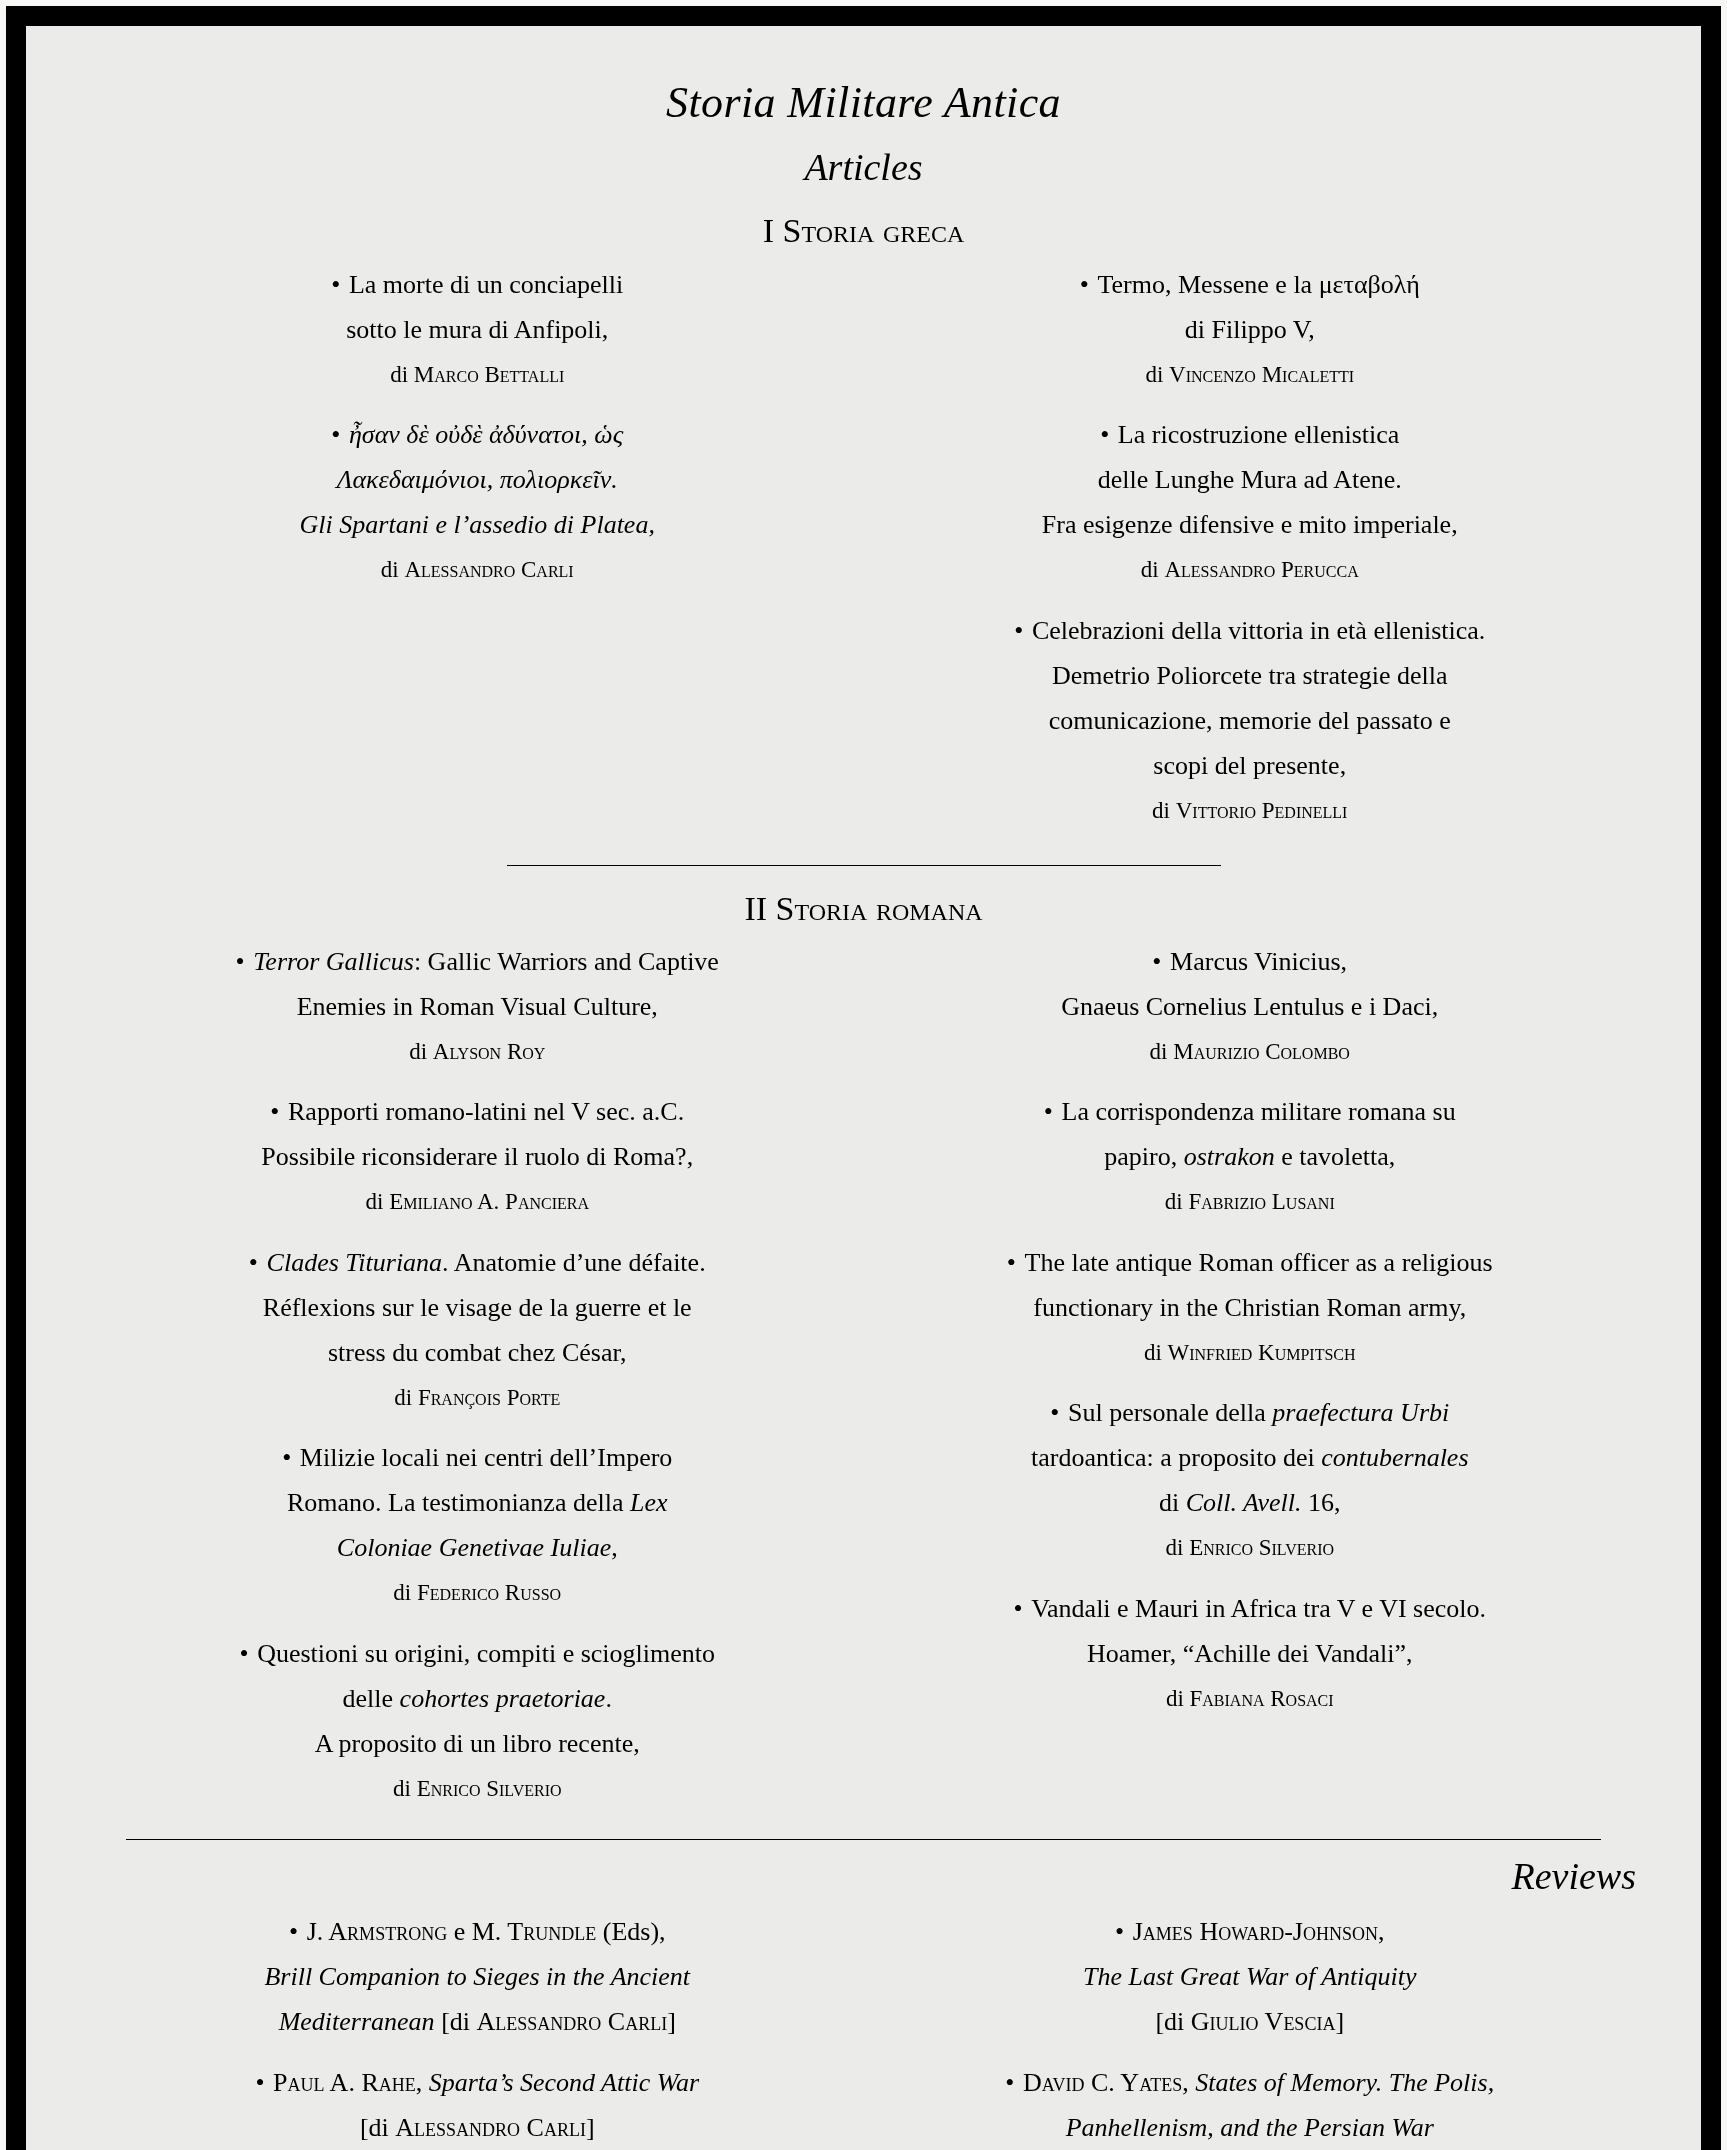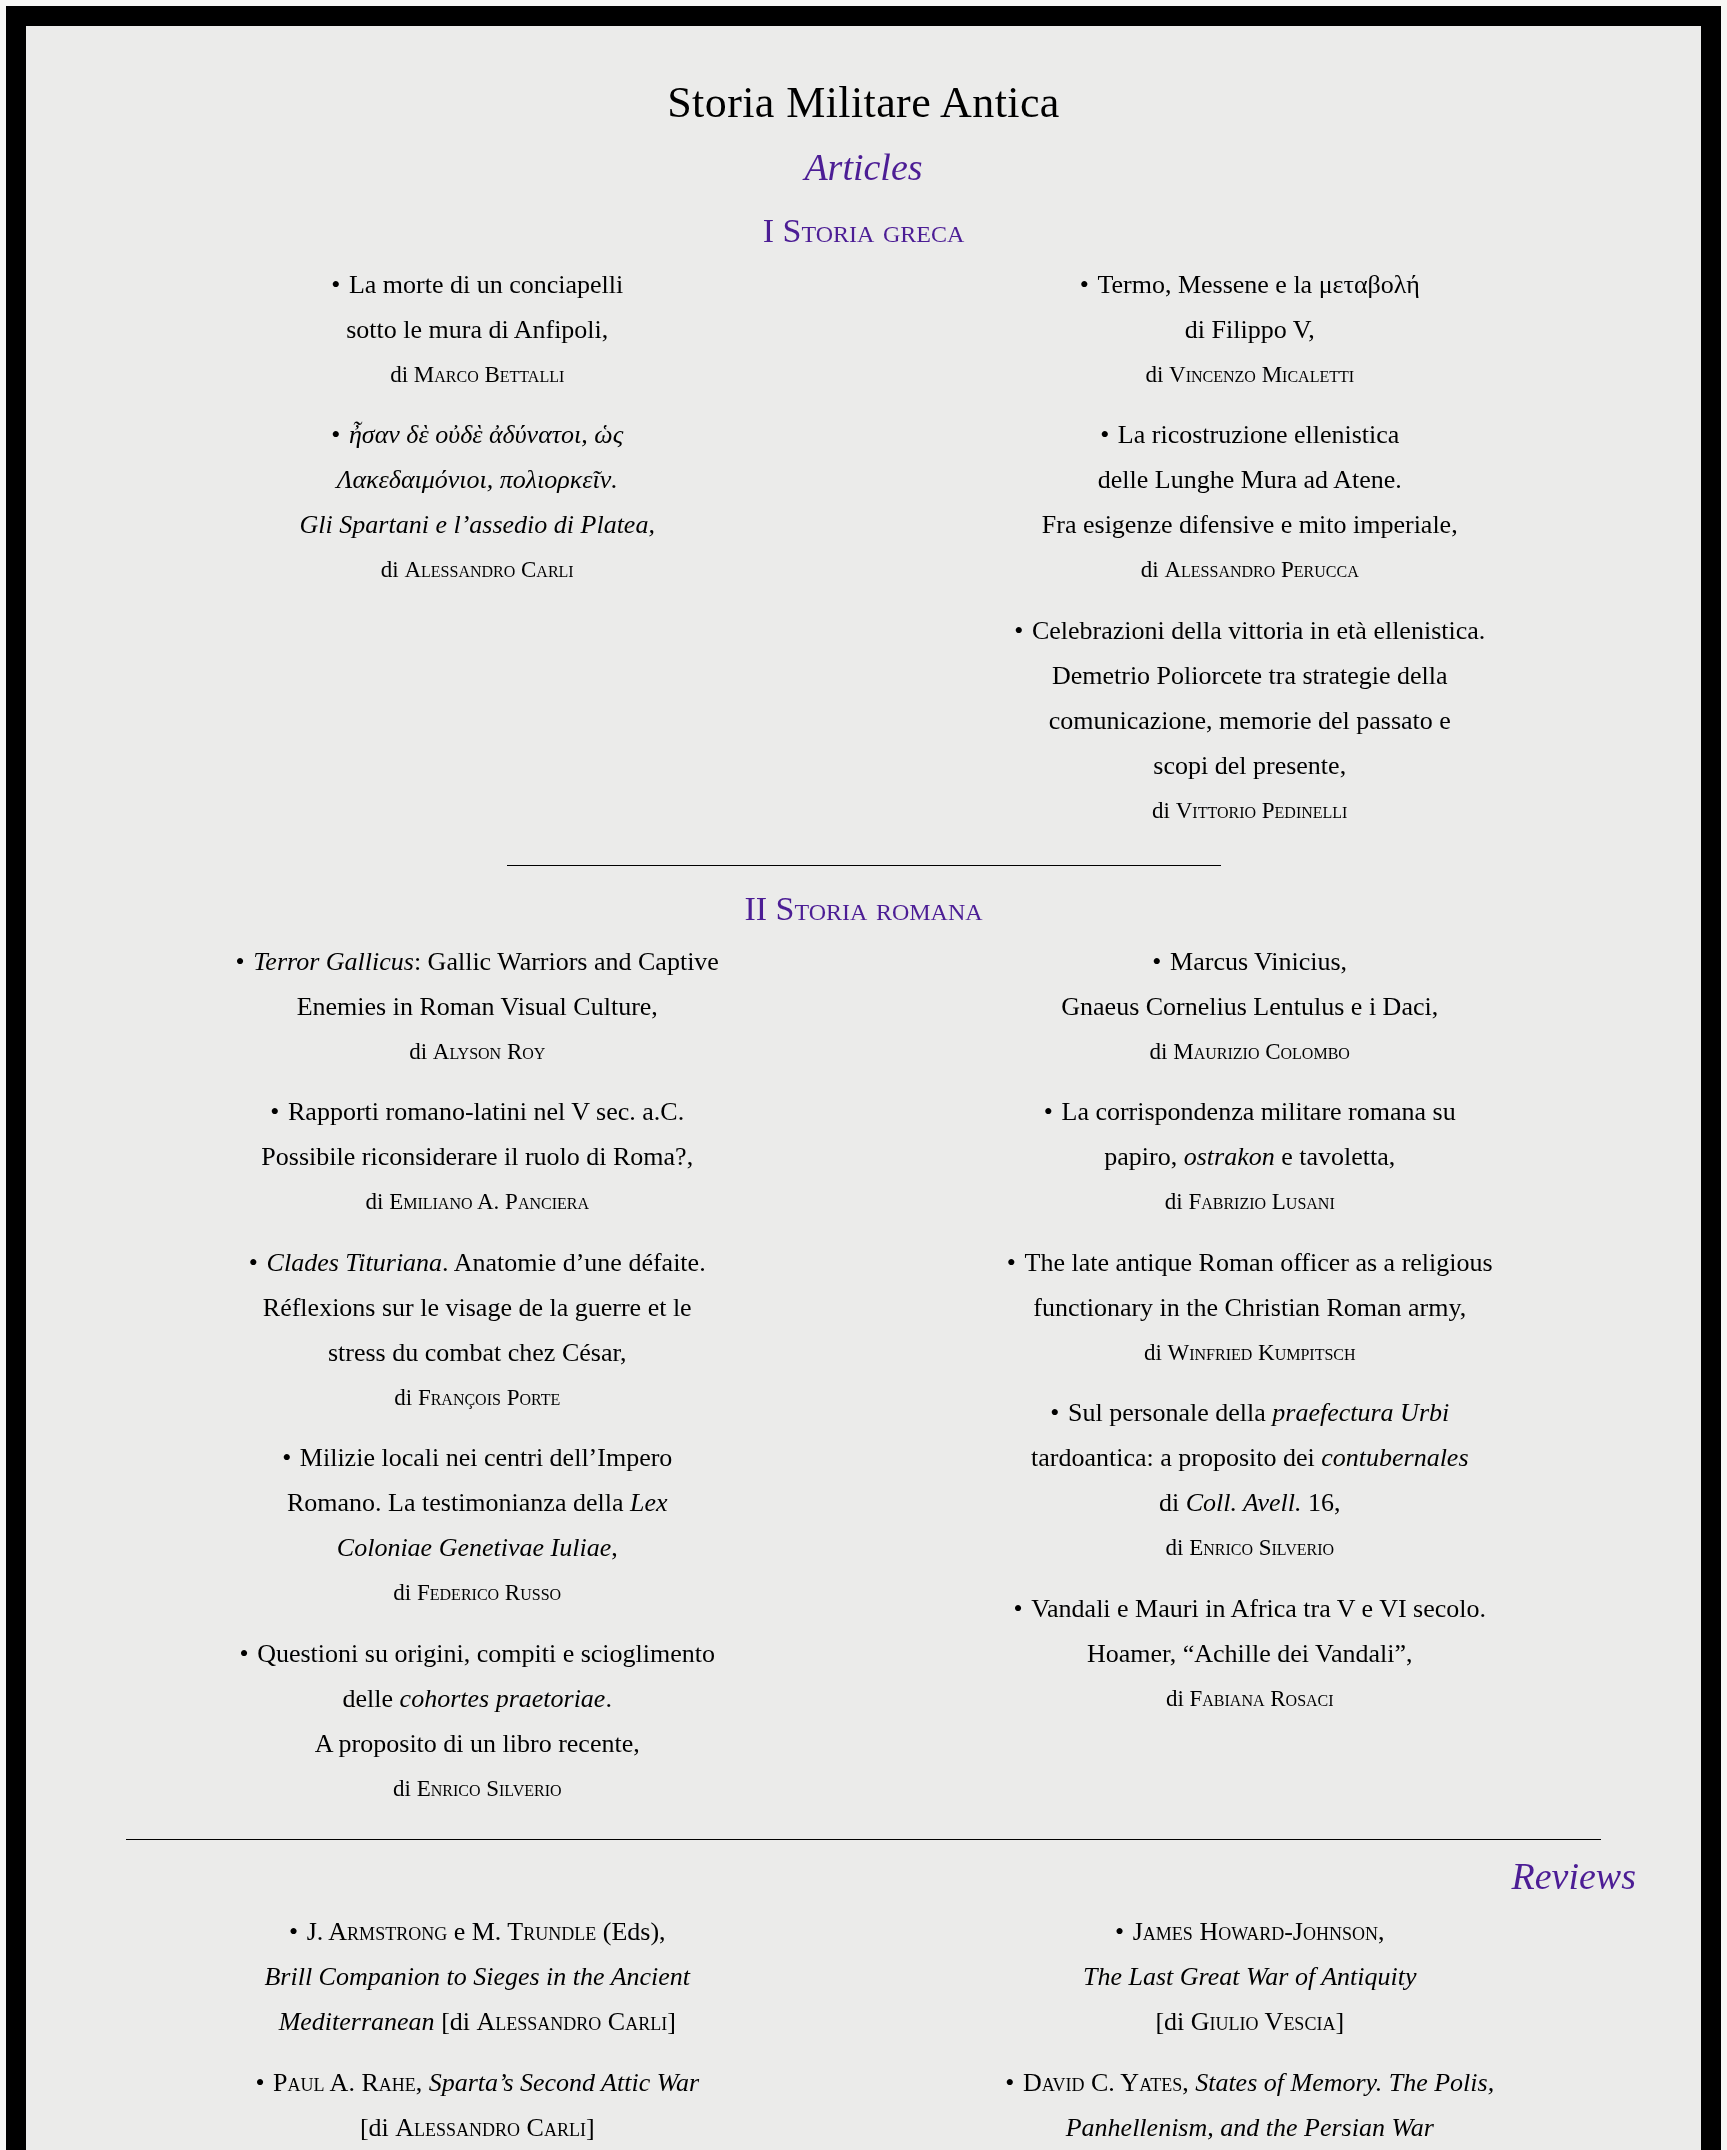--- a/index.html
+++ b/index.html
@@ -8,23 +8,23 @@
     width:100%; height:100%; box-sizing:border-box;
     border:20px solid #000;
     background:#ebebea;
     overflow:hidden;
     font-family:"Liberation Serif","DejaVu Serif",serif;
     color:#000;
     text-align:center;
     padding:52px 65px 0 65px;
   }
   .journal-title {
-    font-size:44px; line-height:1.15; letter-spacing:0.4px;
+    font-style:italic; font-size:44px; line-height:1.15; letter-spacing:0.4px;
   }
-  .red { color:#4c1d95; }
+  .red { color:#000000; }
   .big-head { font-style:italic; font-size:38px; line-height:1.1; margin-top:18px; }
   .section-head { font-size:34px; line-height:1.1; margin-top:24px; margin-bottom:12px; }
   .section-head .sc-part { font-variant:small-caps; }
   .columns { display:flex; width:100%; }
   .col { flex:1 1 50%; padding:0 7.7px; box-sizing:border-box; }
   .item { font-size:26px; line-height:45px; margin-bottom:15.5px; }
   .item .bullet { margin-right:8.6px; }
   .seg-i { font-style:italic;text-align:center; }
   .seg-g { font-style:italic; font-family:"Liberation Serif","DejaVu Serif",serif; }
   .seg-sc { font-variant:small-caps; }

